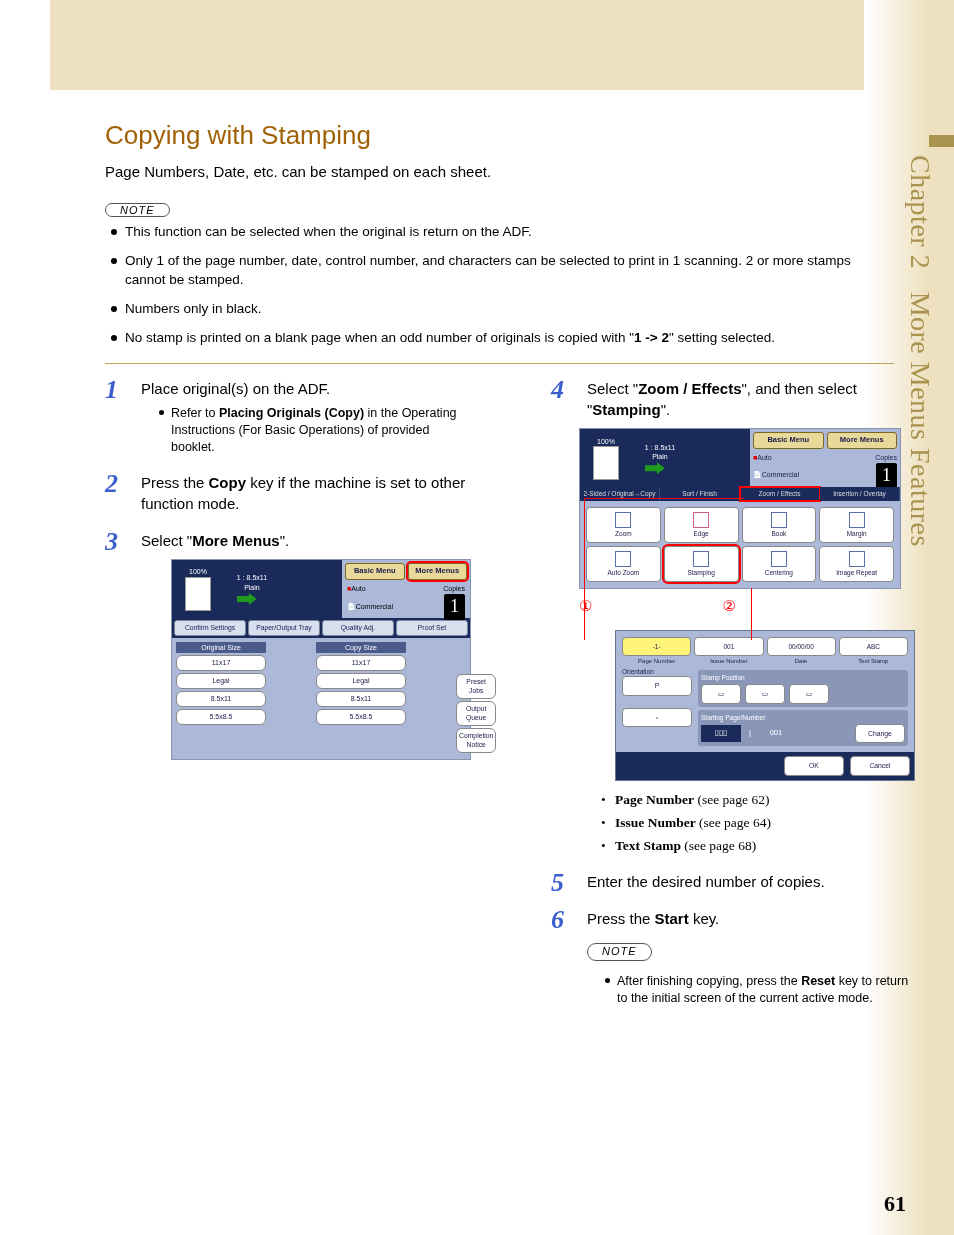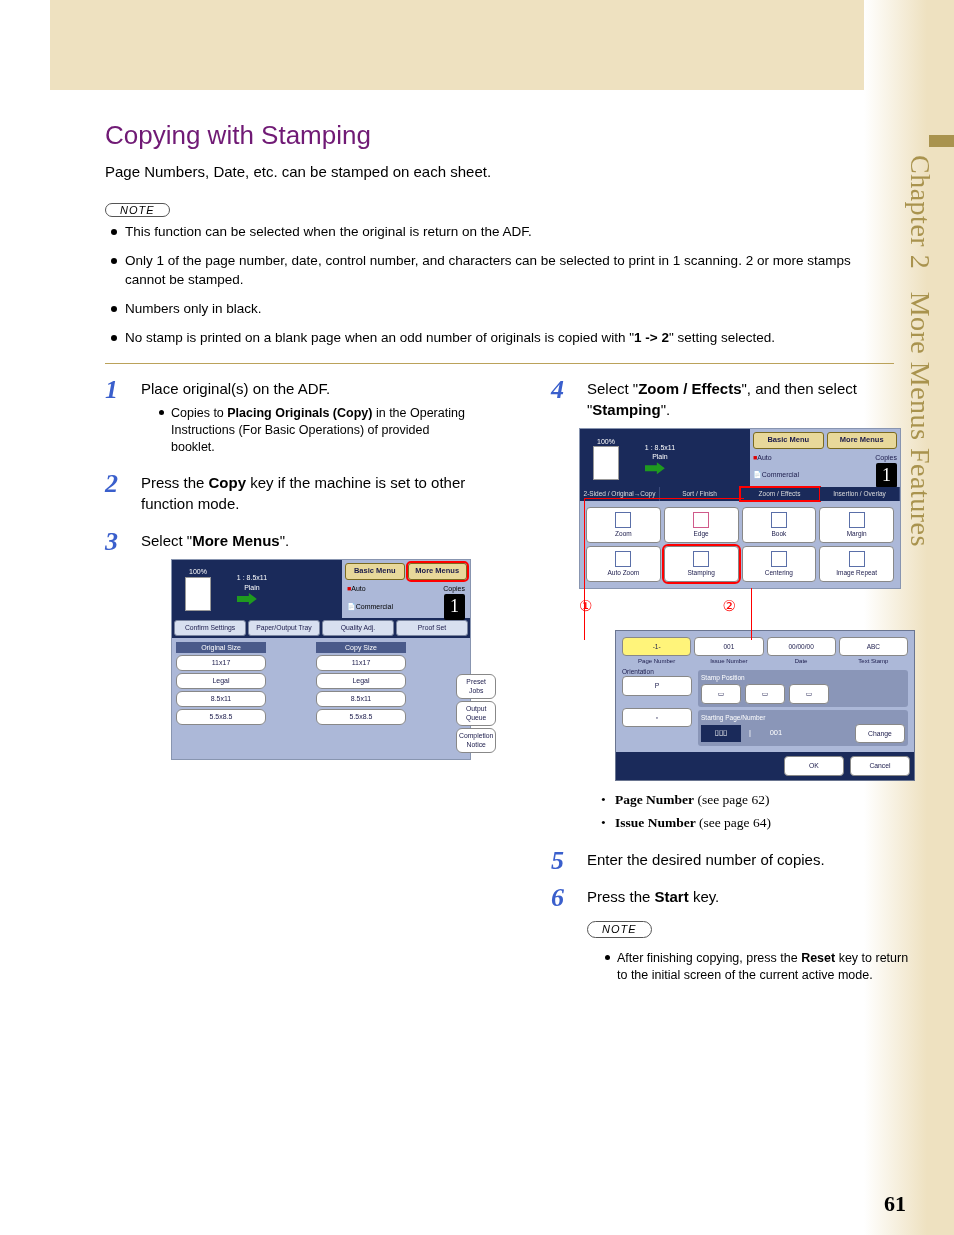--- a/index.html
+++ b/index.html
@@ -3,21 +3,21 @@
 <meta charset="utf-8">
 <style>
   * { box-sizing: border-box; margin: 0; padding: 0; }
   body { font-family: Arial, Helvetica, sans-serif; width: 954px; height: 1235px; background: #fff; position: relative; color: #000; }
   .top-bar { height: 90px; background: #eee1c0; margin-left: 50px; margin-right: 0; }
   .page-wrap { padding: 30px 60px 0 105px; position: relative; }
   .side-tab-gradient { position: absolute; right: 0; top: 0; bottom: 0; width: 90px;
     background: linear-gradient(to right, #fff 0%, #eee1c0 70%, #eee1c0 100%); z-index: 0; }
   .side-tab { position: absolute; right: 18px; top: 155px; writing-mode: vertical-rl; color: #a9934e; font-size: 28px; font-family: "Century Schoolbook", Georgia, serif; letter-spacing: 0.5px; }
   .side-marker { position: absolute; right: 0; top: 135px; width: 25px; height: 12px; background: #a9934e; }
-  h1 { color: #701a75; font-family: Verdana, Arial; font-size: 26px; font-weight: 500; margin-bottom: 12px; }
+  h1 { color: #a16207; font-family: Verdana, Arial; font-size: 26px; font-weight: 500; margin-bottom: 12px; }
   .lead { font-size: 15px; margin-bottom: 20px; }
   .note-lbl { display: inline-block; border: 1px solid #555; border-radius: 10px; padding: 0 14px; font-size: 11px; font-style: italic; letter-spacing: 1px; margin-bottom: 6px; }
   .notes { font-size: 13.5px; line-height: 1.4; margin: 0 0 0 6px; }
   .notes li { list-style: none; position: relative; padding-left: 14px; margin-bottom: 10px; }
   .notes li::before { content: ""; position: absolute; left: 0; top: 6px; width: 6px; height: 6px; background: #000; border-radius: 50%; }
   hr.sep { border: none; border-top: 1px solid #bba25a; margin: 16px 0 14px 0; }
   .sub-h { color: #3a5fcc; font-size: 15px; font-weight: bold; margin-bottom: 10px; }
   .sub-h .sq { display: inline-block; width: 10px; height: 10px; background: #3a5fcc; margin-right: 6px; vertical-align: 0; }
   .cols { display: flex; gap: 40px; position: relative; }
   .col { flex: 1; }
@@ -108,21 +108,21 @@
   <hr class="sep">
 
 
   <div class="cols">
 
     <div class="col">
       <ol class="steps">
         <li><span class="num">1</span>
           <span>Place original(s) on the ADF.</span>
           <ul class="sub-bullet">
-            <li><span>Copies to </span><b>Placing Originals (Copy)</b><span> in the Operating Instructions (For Basic Operations) of provided booklet.</span></li>
+            <li><span>Refer to </span><b>Placing Originals (Copy)</b><span> in the Operating Instructions (For Basic Operations) of provided booklet.</span></li>
           </ul>
         </li>
         <li><span class="num">2</span>
           <span>Press the </span><b>Copy</b><span> key if the machine is set to other function mode.</span>
         </li>
         <li><span class="num">3</span>
           <span>Select "</span><b>More Menus</b><span>".</span>
 
           
           <div class="ui">
@@ -333,20 +333,21 @@
             </div>
             <div class="footer">
               <div class="wbtn">OK</div>
               <div class="wbtn">Cancel</div>
             </div>
           </div>
 
           <ul class="dot-list">
             <li><b>Page Number</b><span> (see page 62)</span></li>
             <li><b>Issue Number</b><span> (see page 64)</span></li>
+            <li><b>Text Stamp</b><span> (see page 68)</span></li>
           </ul>
         </li>
 
         <li><span class="num">5</span>
           <span>Enter the desired number of copies.</span>
         </li>
 
         <li><span class="num">6</span>
           <span>Press the </span><b>Start</b><span> key.</span>
           <div style="height:10px"></div>

